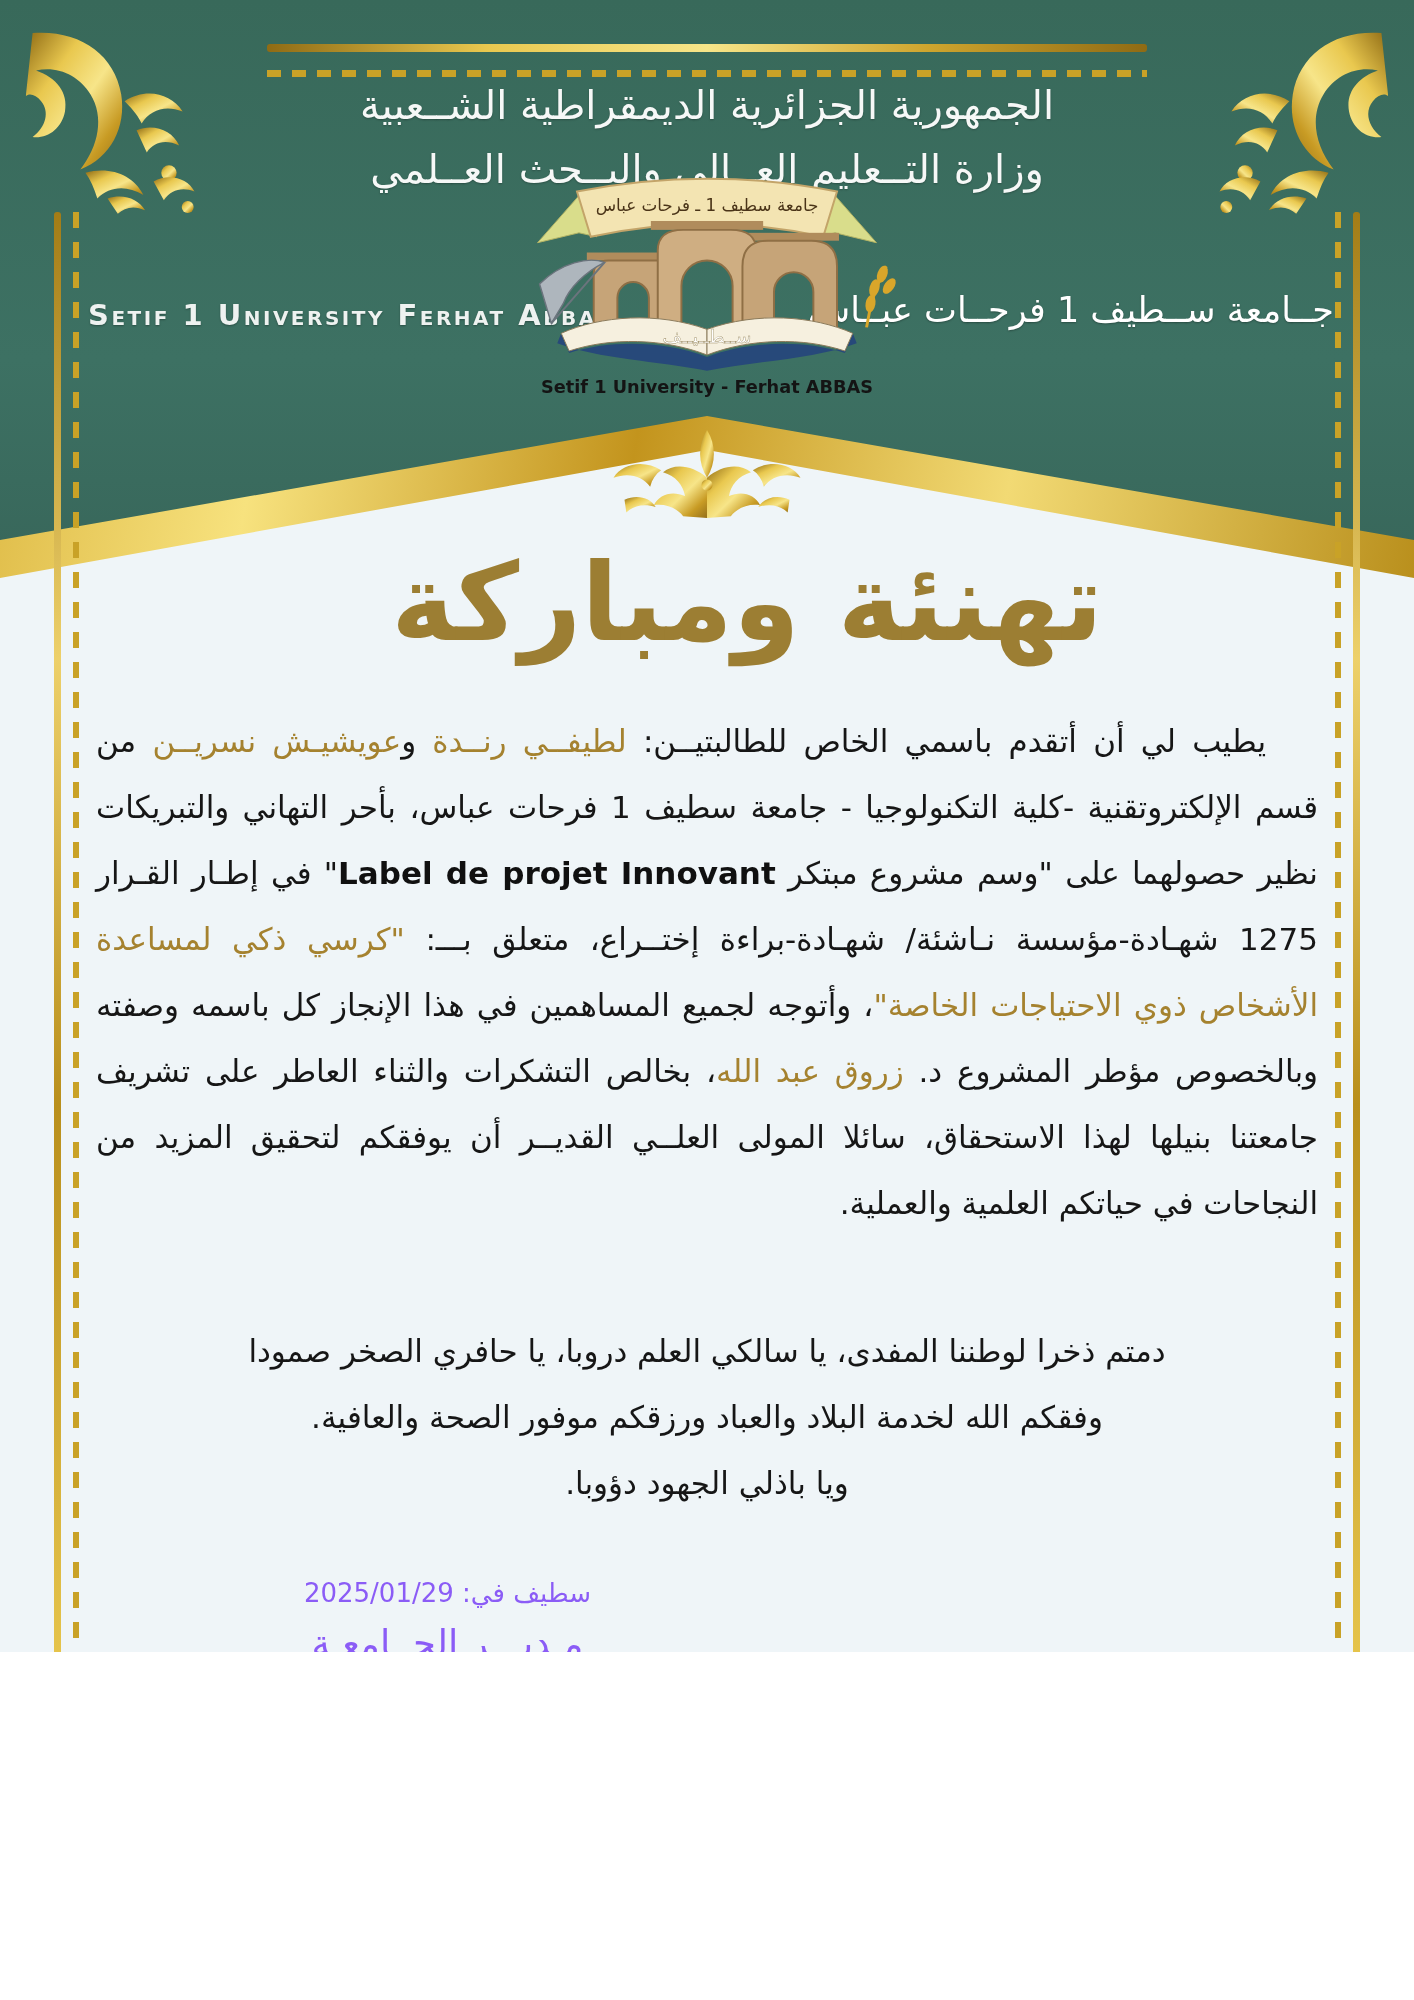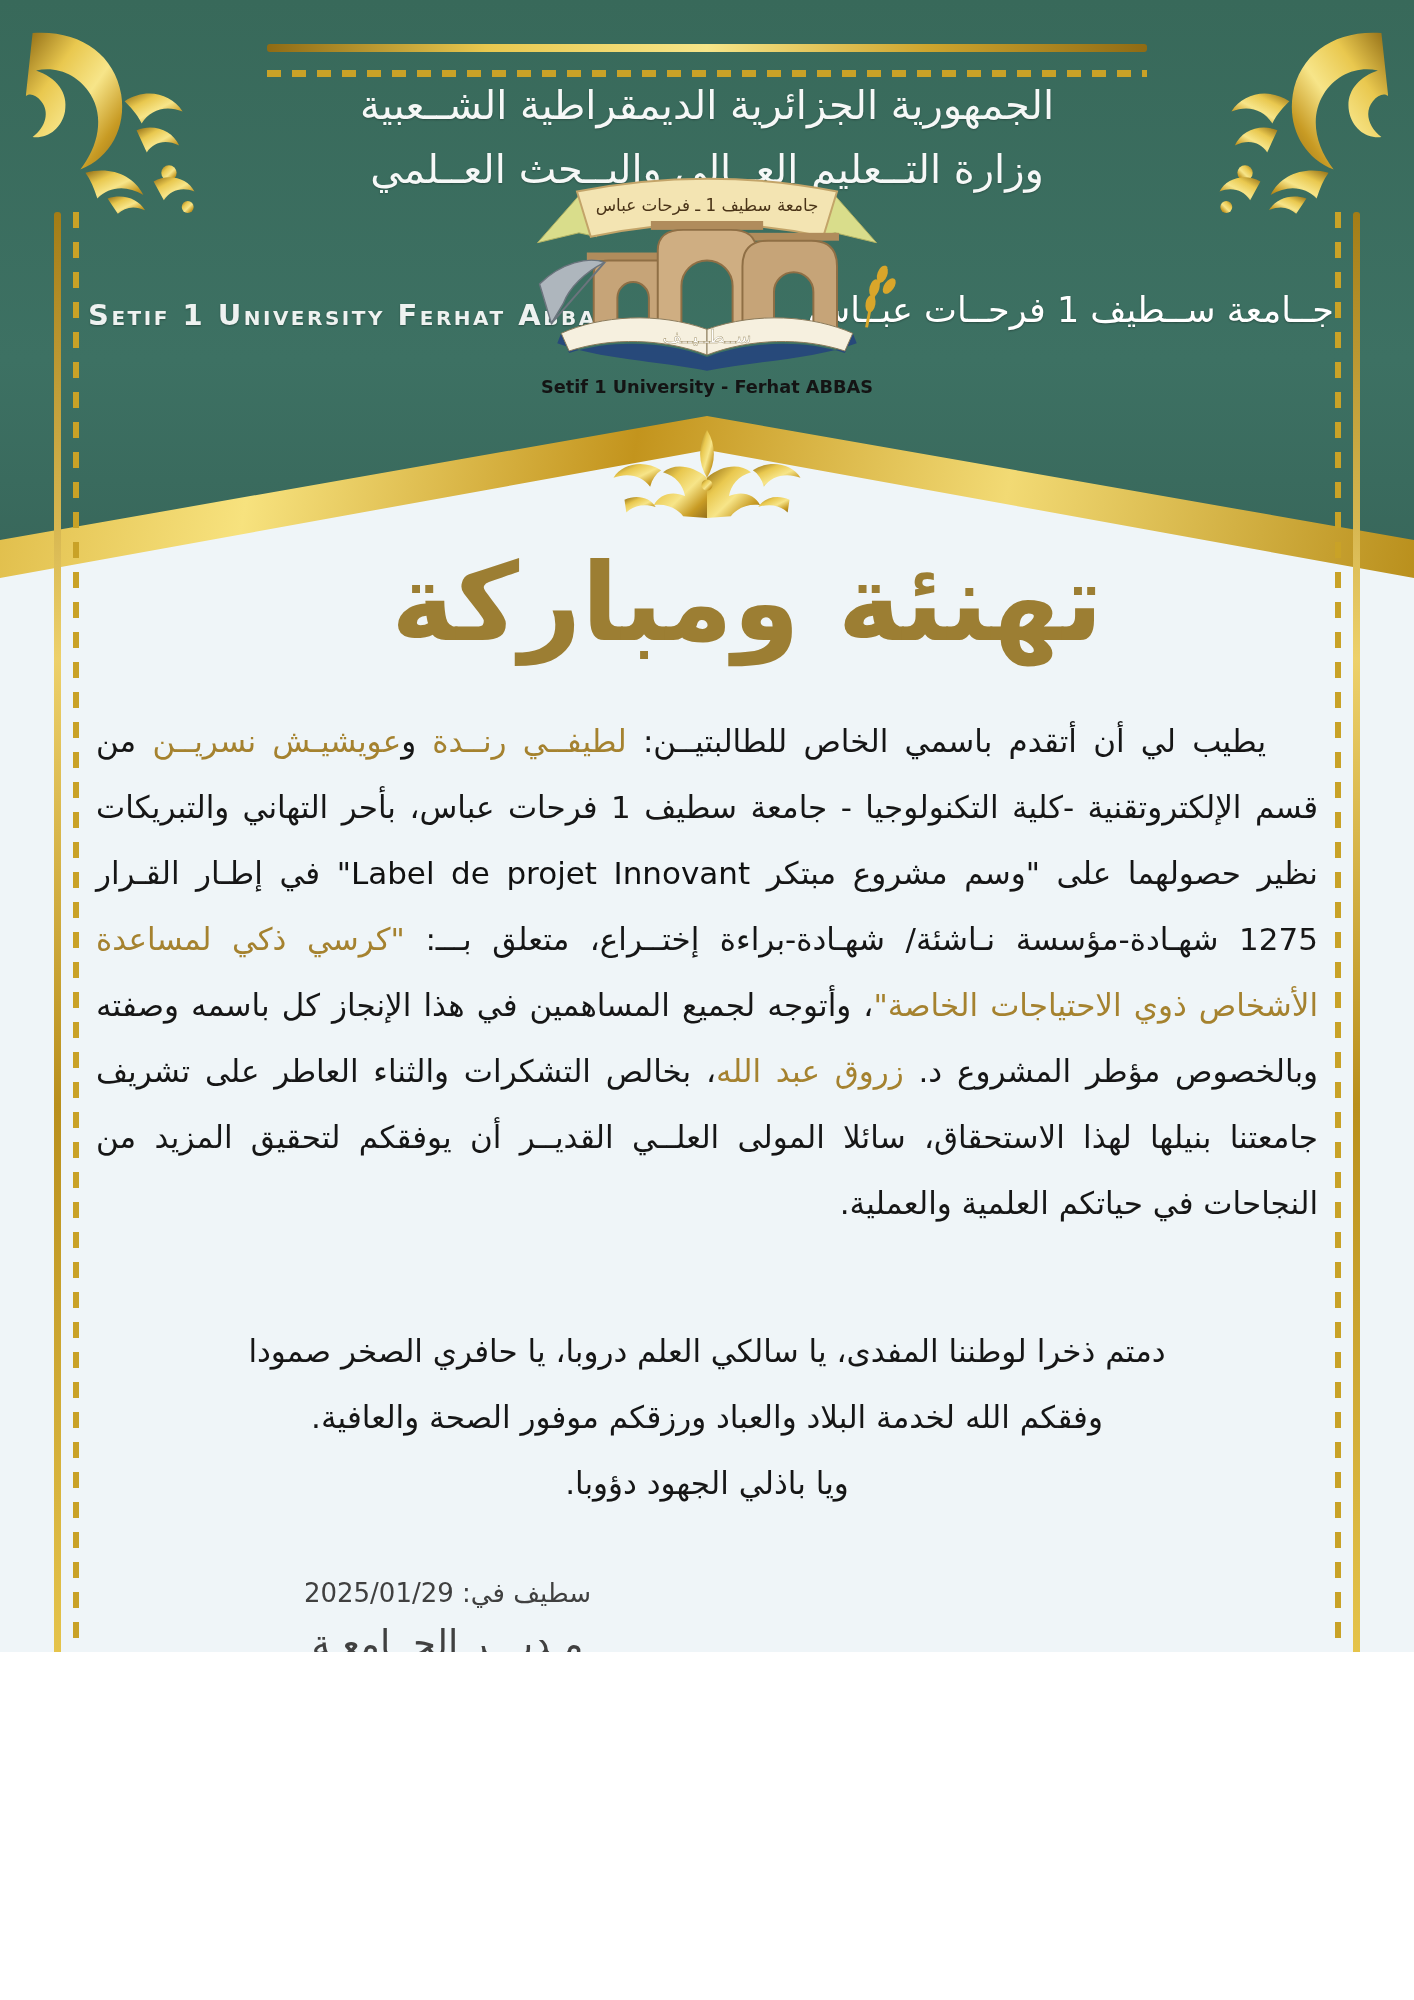--- a/index.html
+++ b/index.html
@@ -69,28 +69,28 @@
     font-size:108px;font-weight:bold;color:var(--gold-dark);
     transform:translateX(40px);letter-spacing:-2px;
   }
   
   .para{
     position:absolute;left:96px;right:96px;top:708px;
     direction:rtl;text-align:justify;text-indent:52px;
     font-size:31px;line-height:66px;color:var(--ink);font-weight:500;
   }
   .para .gold{color:var(--hl);}
-  .para .latin{font-weight:normal;color:#101010;}
+  .para .latin{font-weight:bold;color:#101010;}
   .closing{
     position:absolute;left:96px;right:96px;top:1318px;
     direction:rtl;text-align:center;font-size:31px;line-height:66px;color:var(--ink);
   }
   .signature{
     position:absolute;left:175px;top:1578px;width:545px;
-    direction:rtl;text-align:center;color:#404040;
+    direction:rtl;text-align:center;color:#8b5cf6;
   }
   .sig-date{font-size:26px;margin-bottom:14px;}
   .sig-role{font-size:37px;margin-bottom:20px;letter-spacing:1px;}
   .sig-name{font-size:31px;}
 </style>
 </head>
 <body>
 
 <svg width="0" height="0" style="position:absolute" aria-hidden="true">
   <defs>

